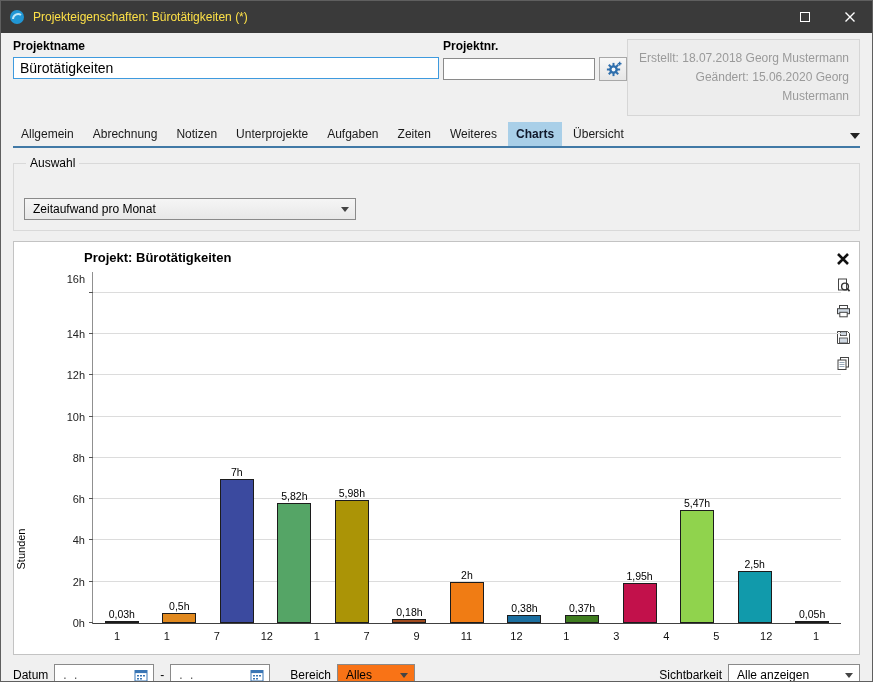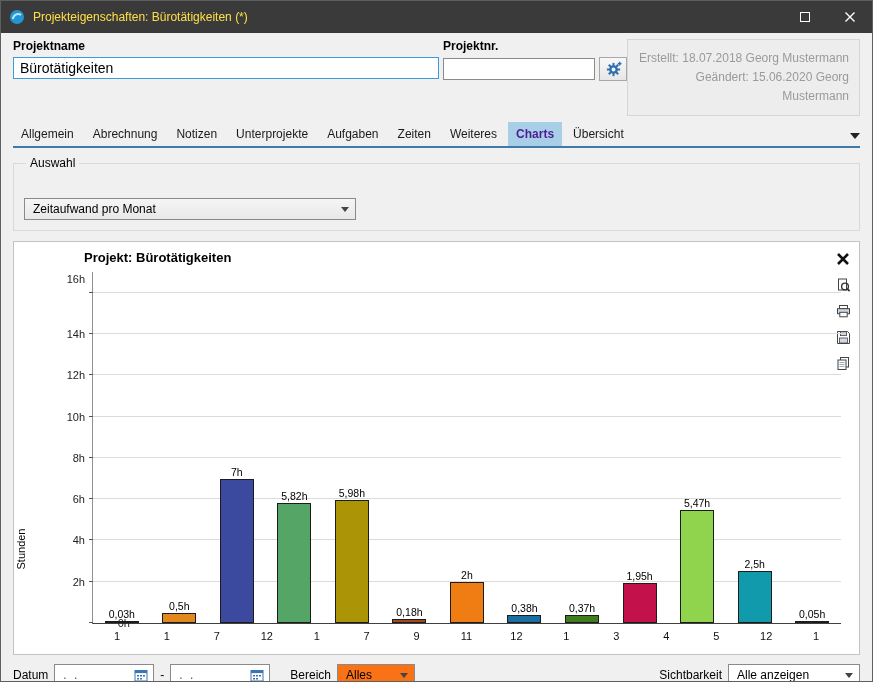--- a/index.html
+++ b/index.html
@@ -23,21 +23,21 @@
   .nr-field { margin-left:4px; }
   .nr-row { display:flex; align-items:center; gap:4px; }
   .nr-input { width:152px; }
   .gear-btn { width:28px; height:24px; border:1px solid #a8a8a8; background:linear-gradient(#f8f8f8,#e6e6e6); display:flex; align-items:center; justify-content:center; padding:0; }
   .info-box { margin-left:auto; width:238px; min-height:56px; border:1px solid #d6d6d6; background:#ededed; color:#9a9a9a; text-align:right; padding:9px 10px; line-height:19px; }
 
   
   .tabbar { margin:2px 12px 0; display:flex; align-items:flex-end; border-bottom:2px solid #4179a6; }
   .tabs { display:flex; }
   .tab { padding:5px 8px; margin-right:3px; color:#1a1a1a; white-space:nowrap; }
-  .tab.active { background:#a9cfe8; font-weight:bold; color:#4c1d95; }
+  .tab.active { background:#a9cfe8; font-weight:bold; color:#0f172a; }
   .tab-caret { margin-left:auto; margin-bottom:7px; width:0; height:0; border-left:5px solid transparent; border-right:5px solid transparent; border-top:6px solid #222; }
 
   
   fieldset.groupbox { border:1px solid #d9d9d9; margin:8px 12px 10px; padding:6px 10px 10px; }
   fieldset.groupbox legend { font-weight:normal; padding:0 4px; margin-left:2px;margin-top:20px; }
 
   
   .combo { display:inline-flex; align-items:center; height:22px; border:1px solid #8a8a8a; background:linear-gradient(#f5f5f5,#e8e8e8); }
   .combo-text { flex:1; padding:0 8px; line-height:20px; white-space:nowrap; overflow:hidden; }
   .combo-arrow { width:20px; align-self:stretch; display:flex; align-items:center; justify-content:center; }
@@ -191,21 +191,21 @@
               <line x1="3.5" y1="8.5" x2="8.5" y2="8.5"></line>
               <line x1="3.5" y1="10.5" x2="8.5" y2="10.5"></line>
             </g>
         </svg>
       </button>
     </div>
 
     <div class="ylabel">Stunden</div>
     <div class="plot-area">
         <div class="ytickmark" style="bottom: 0px;"></div>
-        <div class="ytick" style="bottom: 0px; margin-left: 45px;">0h</div>
+        <div class="ytick" style="bottom: 0px;">0h</div>
         <div class="gridline" style="bottom: 41px;"></div>
         <div class="ytickmark" style="bottom: 41px;"></div>
         <div class="ytick" style="bottom: 41px;">2h</div>
         <div class="gridline" style="bottom: 83px;"></div>
         <div class="ytickmark" style="bottom: 83px;"></div>
         <div class="ytick" style="bottom: 83px;">4h</div>
         <div class="gridline" style="bottom: 124px;"></div>
         <div class="ytickmark" style="bottom: 124px;"></div>
         <div class="ytick" style="bottom: 124px;">6h</div>
         <div class="gridline" style="bottom: 165px;"></div>

